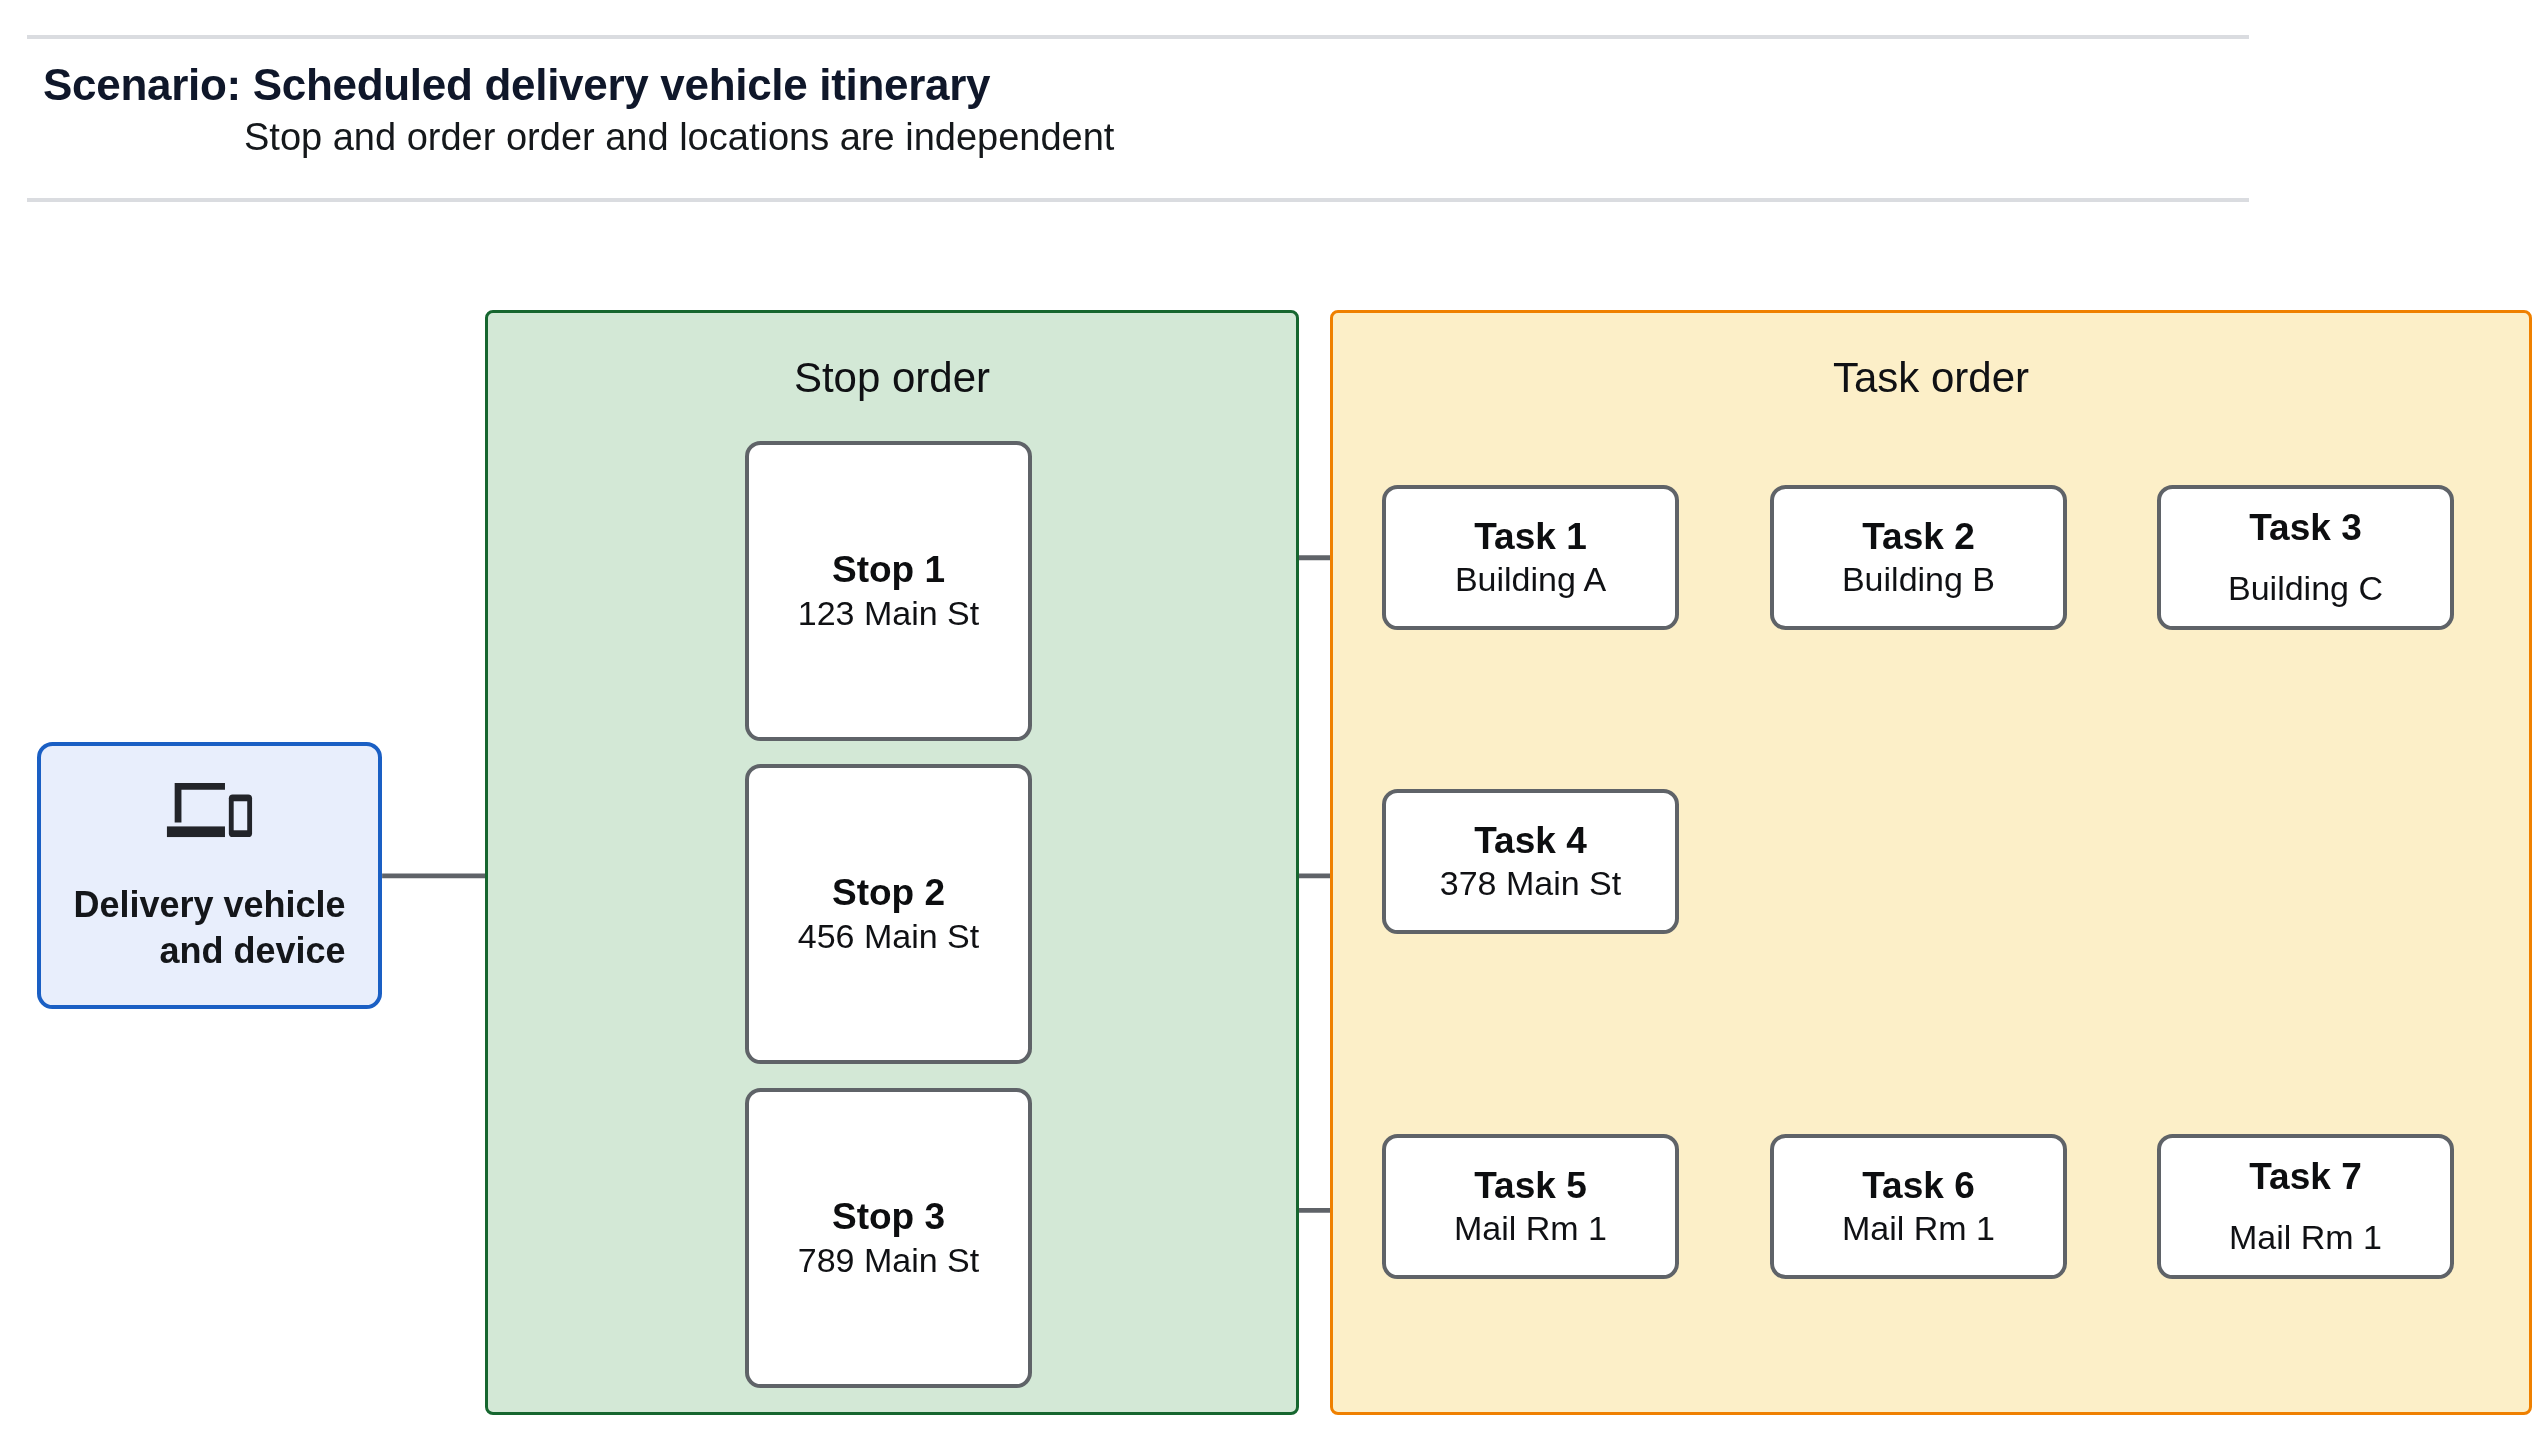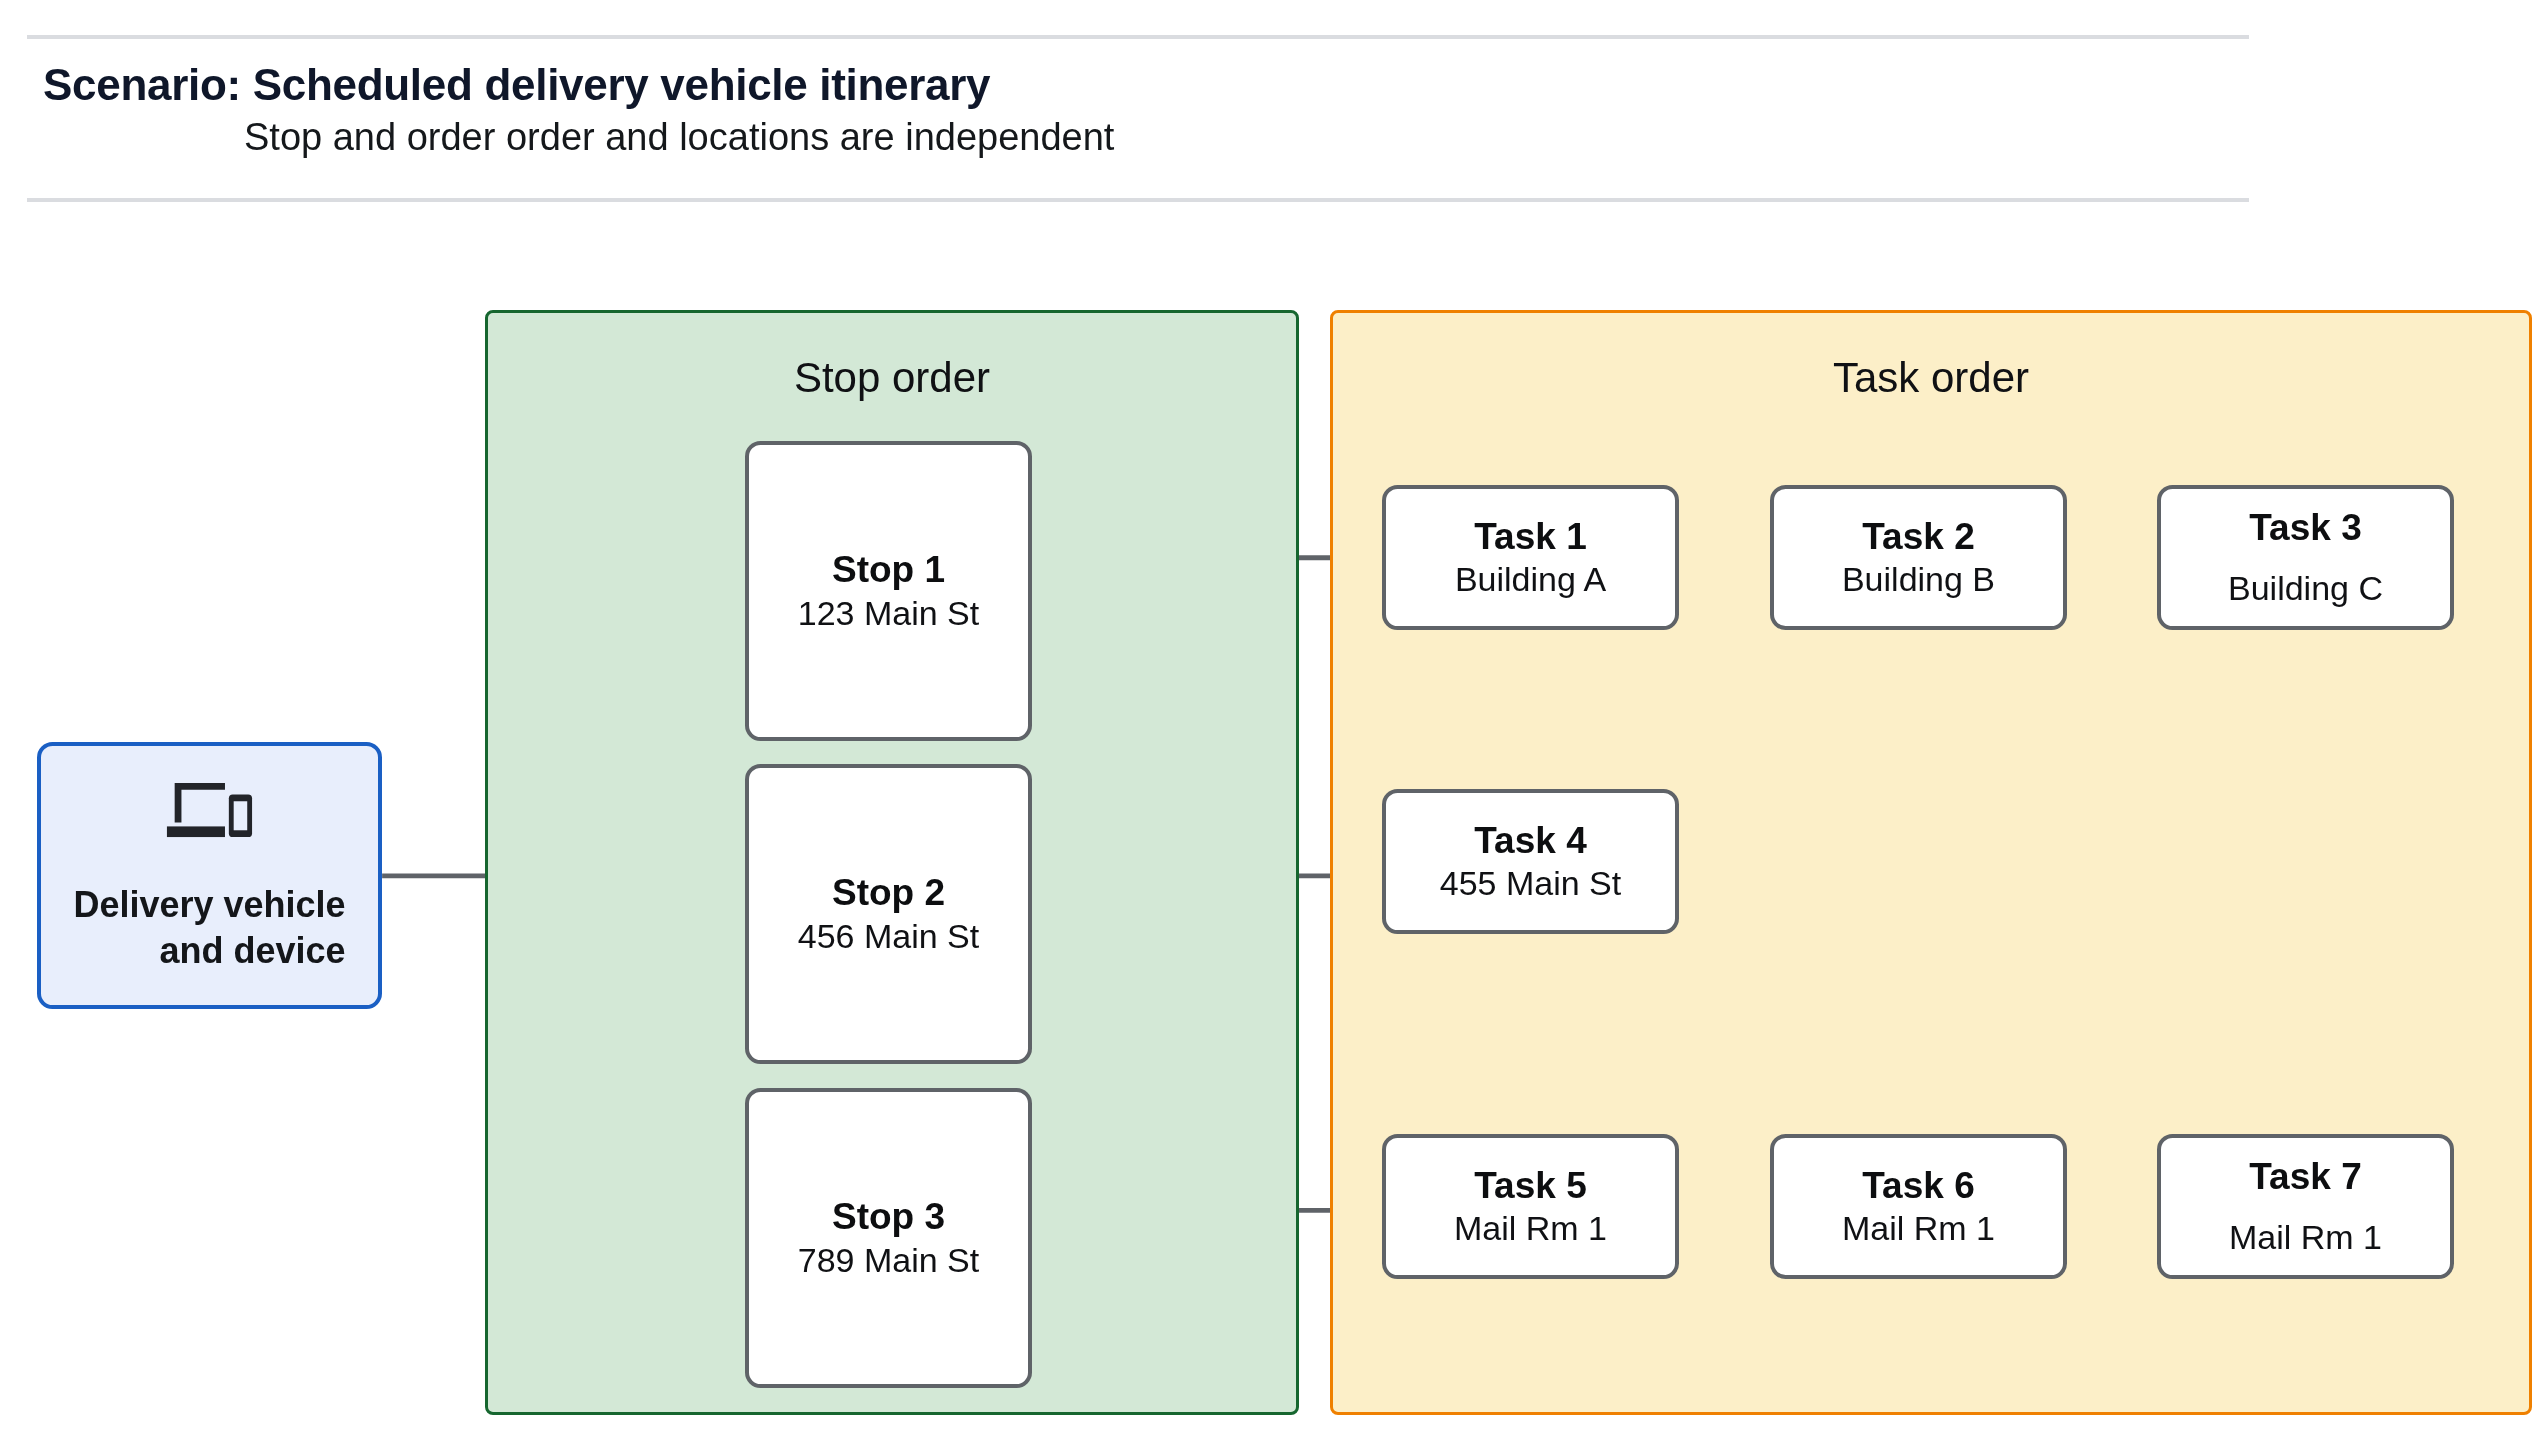--- a/index.html
+++ b/index.html
@@ -251,21 +251,21 @@
   <div class="node-title">Task 2</div>
   <div class="node-sub">Building B</div>
 </div>
 <div class="node task-node task-row-1 task-col-3">
   <div class="node-title">Task 3</div>
   <div class="node-sub">Building C</div>
 </div>
 
 <div class="node task-node task-row-2 task-col-1">
   <div class="node-title">Task 4</div>
-  <div class="node-sub">455 Main St</div>
+  <div class="node-sub">378 Main St</div>
 </div>
 
 <div class="node task-node task-row-3 task-col-1">
   <div class="node-title">Task 5</div>
   <div class="node-sub">Mail Rm 1</div>
 </div>
 <div class="node task-node task-row-3 task-col-2">
   <div class="node-title">Task 6</div>
   <div class="node-sub">Mail Rm 1</div>
 </div>

